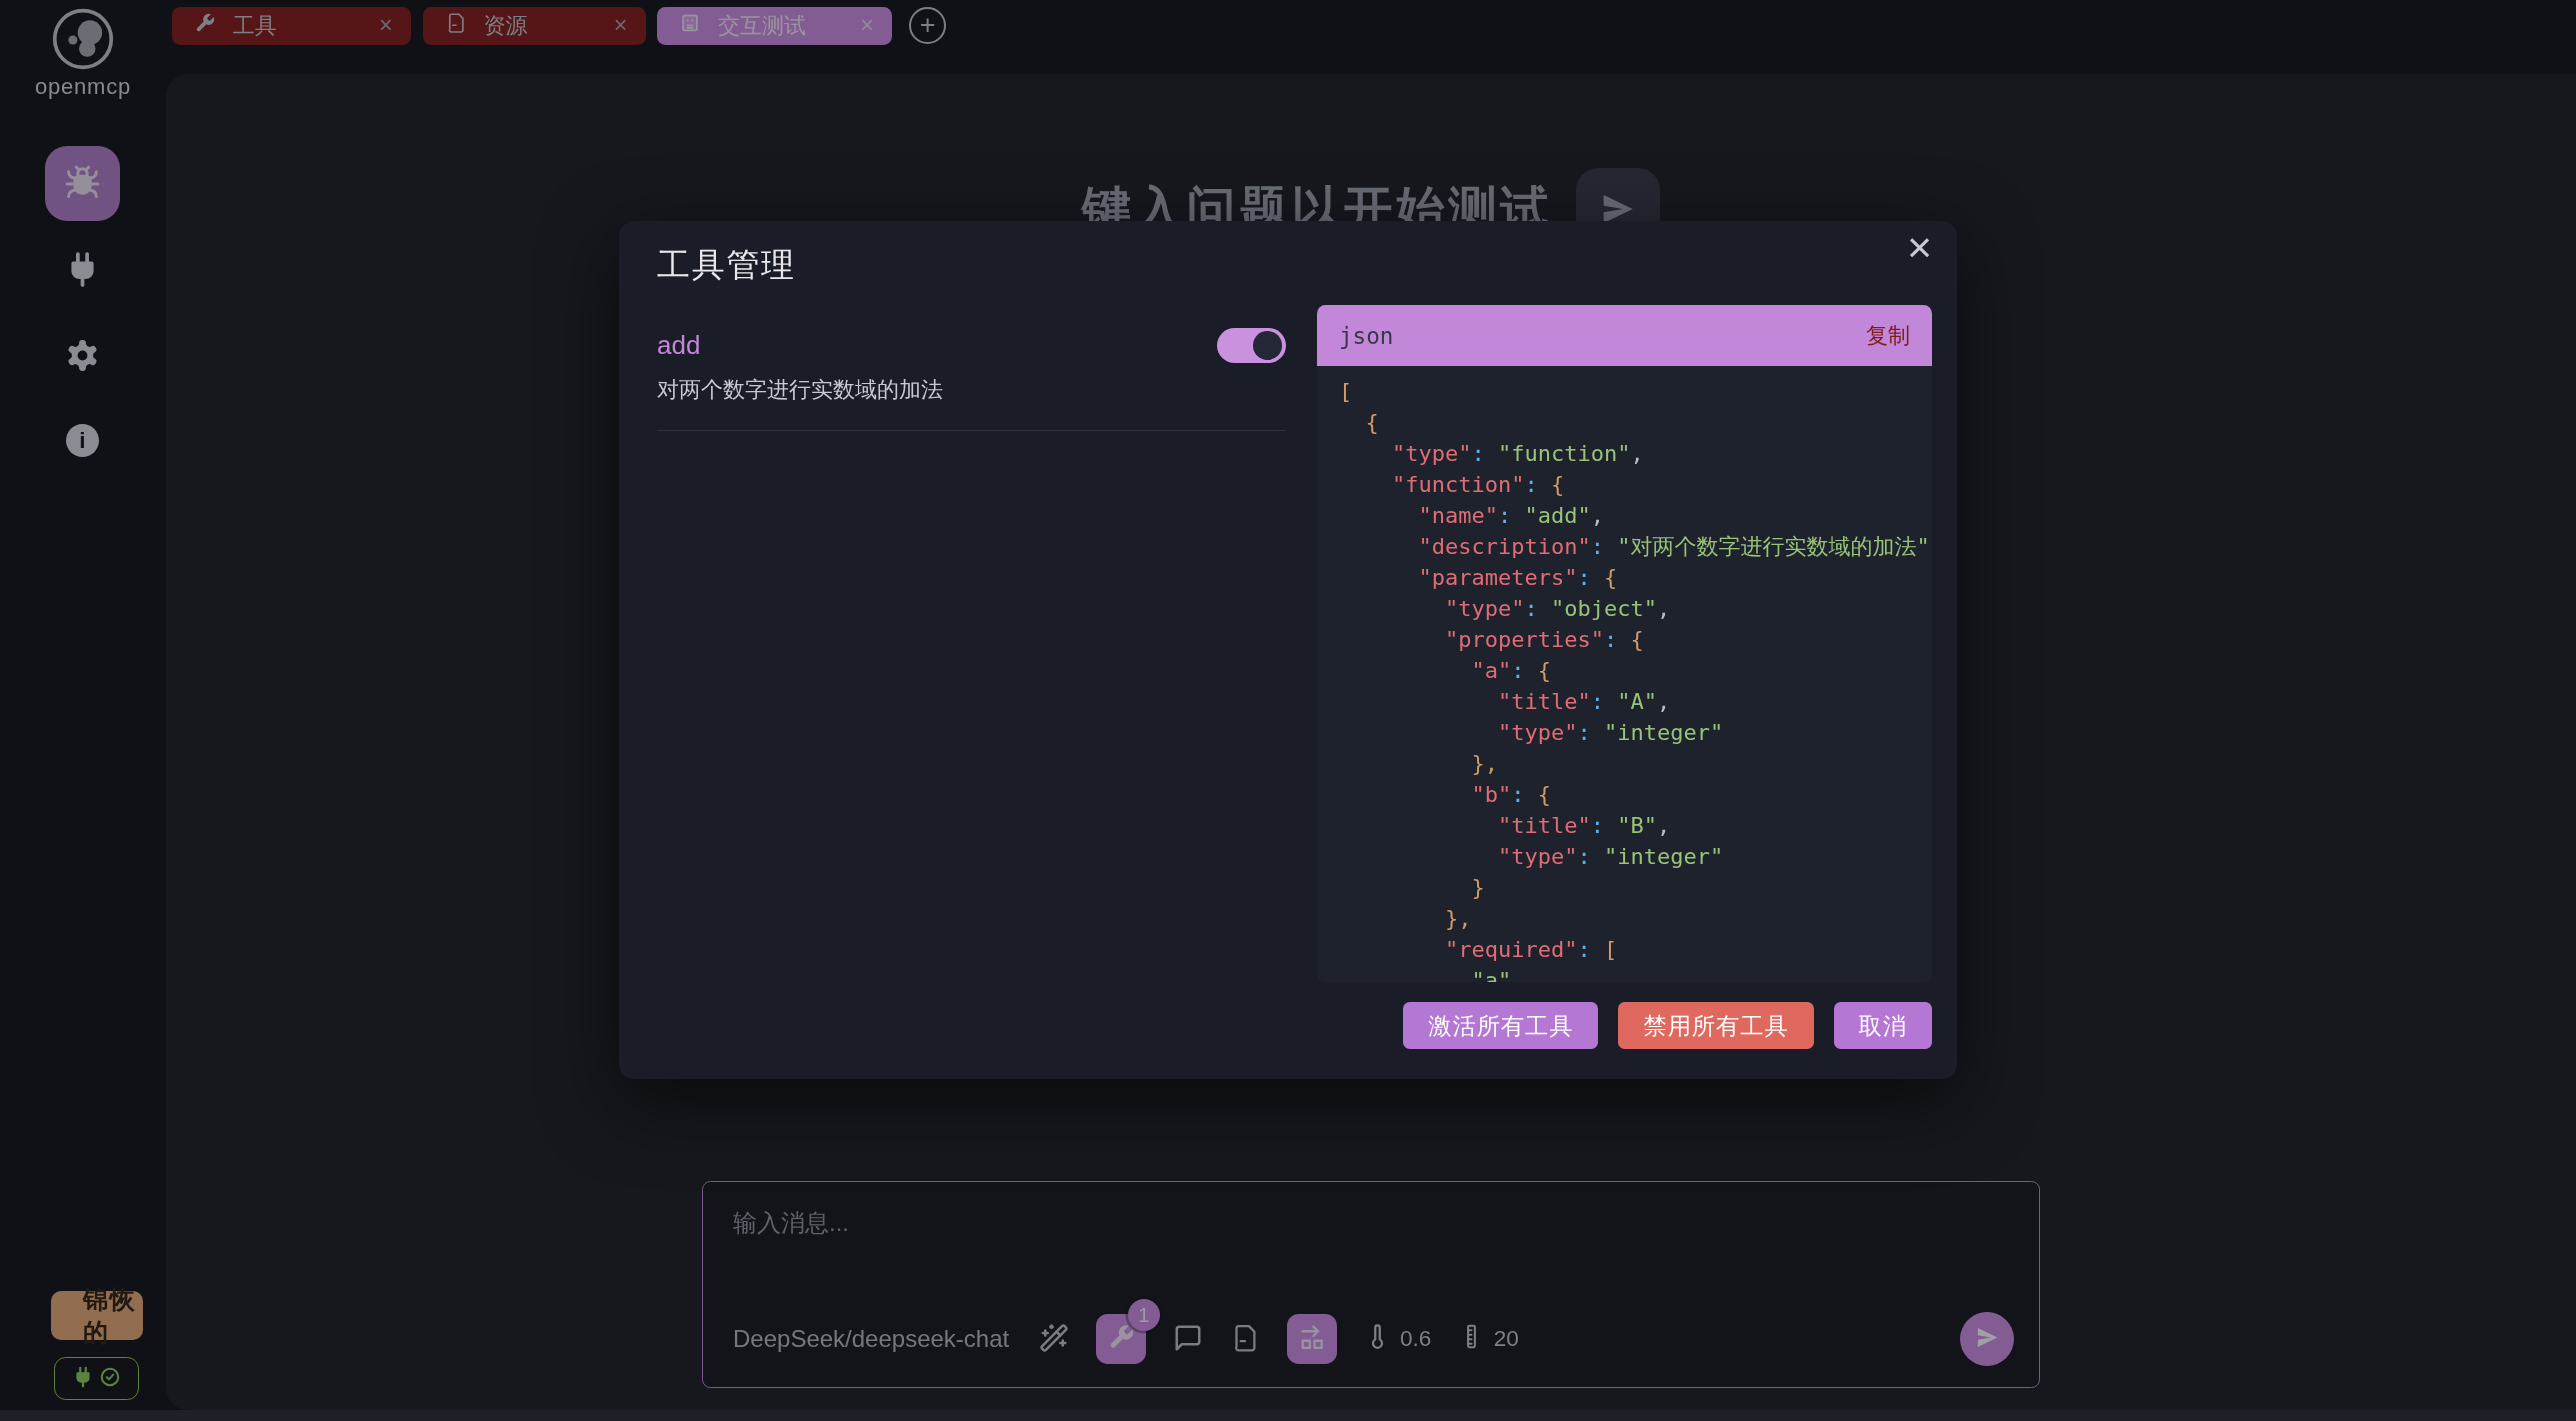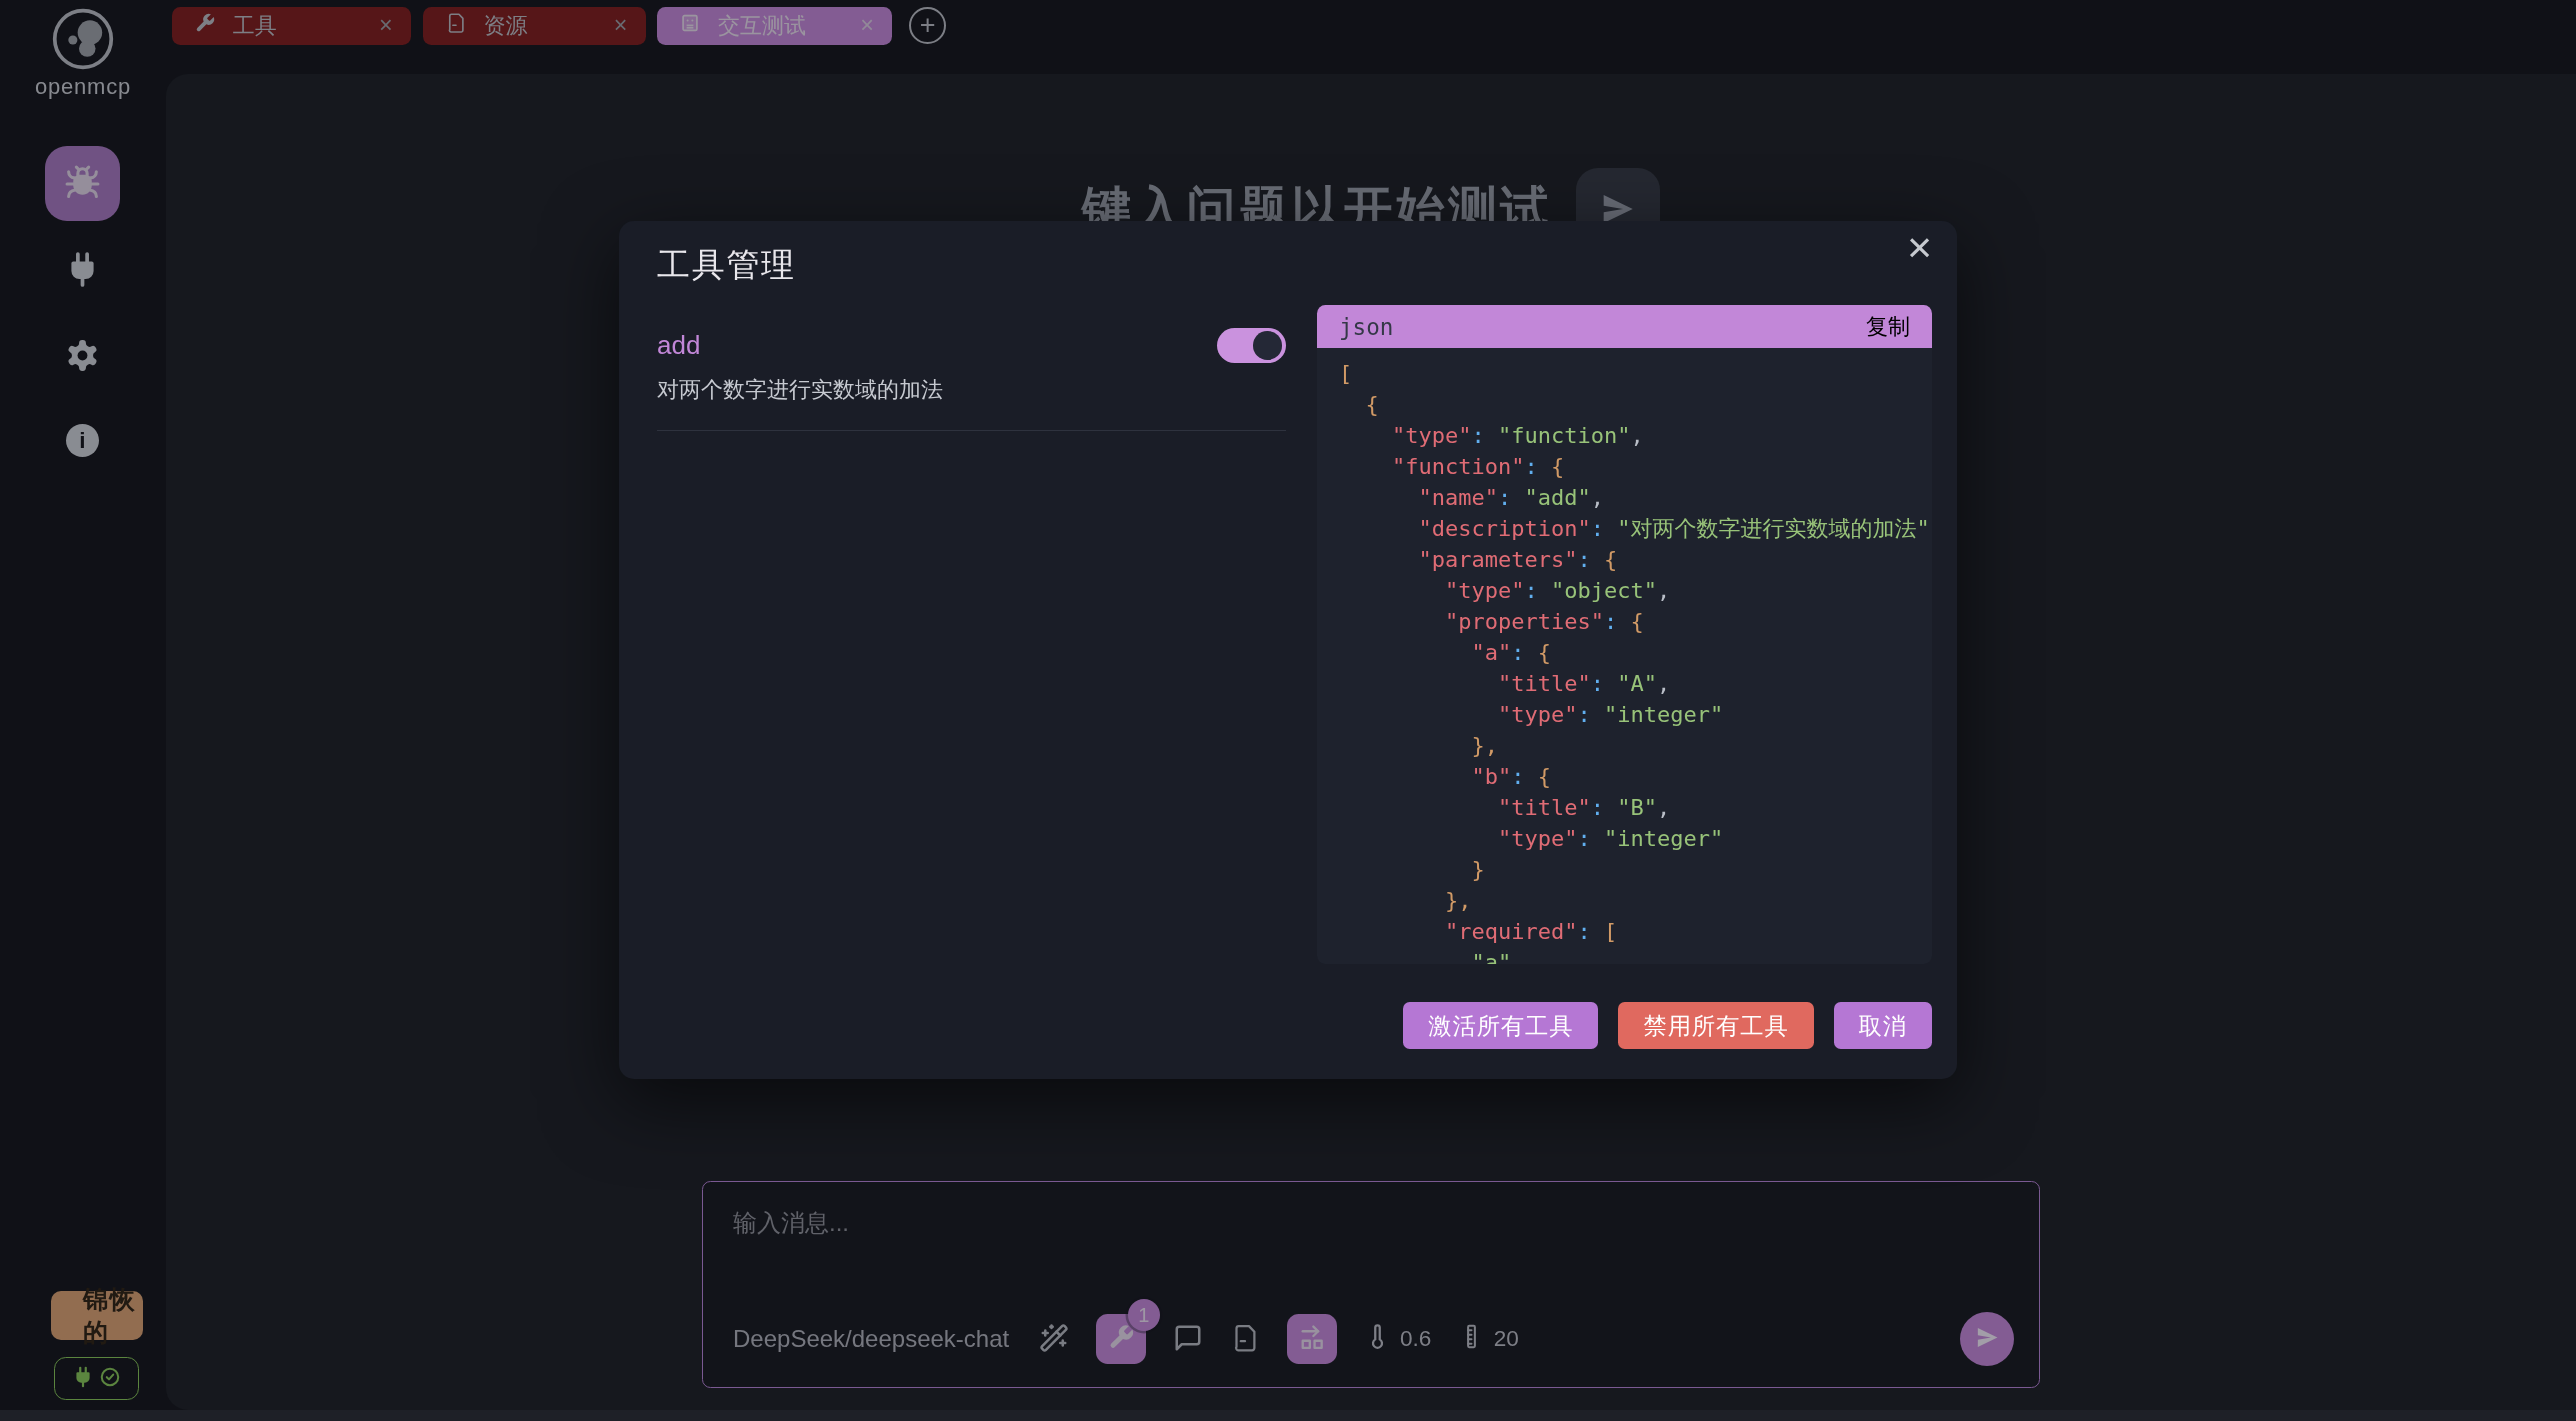--- a/index.html
+++ b/index.html
@@ -62,23 +62,23 @@
   .tool-col { position:absolute; left:38px; top:107px; width:629px; }
   .tool-row { display:flex; align-items:center; justify-content:space-between; }
   .tool-name { font-size:26px; font-weight:400; color:#c287d8; }
   .toggle { position:relative; width:69px; height:35px; border-radius:17.6px; background:#ca92de; cursor:pointer; flex:none; }
   .toggle .knob { position:absolute; top:3.3px; width:28.4px; height:28.4px; border-radius:50%; background:#242836; }
   .toggle.on .knob { right:4.2px; }
   .tool-desc { margin-top:11.7px; font-size:22px; color:#c6c9d0; }
   .tool-divider { margin-top:25px; border-bottom:0.8px solid #2e323e; }
 
   .code-panel { position:absolute; left:698px; top:84px; width:615px; }
-  .code-header { height:43px; border-radius:8.4px 8.4px 0 0; background:#c287d8; display:flex; align-items:center; justify-content:space-between; padding:12px 22px; }
+  .code-header { height:61px; border-radius:8.4px 8.4px 0 0; background:#c287d8; display:flex; align-items:center; justify-content:space-between; padding:12px 22px; }
   .code-lang { font-family:"DejaVu Sans Mono", monospace; font-size:22.6px; color:#343847; }
-  .copy-btn { background:none; border:none; font-size:22px; color:#000000; cursor:pointer; }
+  .copy-btn { background:none; border:none; font-size:22px; color:#7f1d1d; cursor:pointer; }
   .code-body { height:616px; background:#1e222d; border-radius:0 0 8.4px 8.4px; overflow:hidden; }
   .code-body pre { margin:0; padding:10px 22px; font-family:"DejaVu Sans Mono", monospace; font-size:22px; line-height:31px; white-space:pre; }
   .tk-p { color:#d19a66; } .tk-k { color:#e06c75; } .tk-c { color:#61afef; }
   .tk-s { color:#98c379; } .tk-w { color:#b9bec7; }
 
   .modal-actions { position:absolute; right:25px; bottom:30px; display:flex; gap:20px; }
   .btn { height:47px; padding:0 25px; border:none; border-radius:6.7px; font-size:23.4px; color:#ffffff; cursor:pointer; letter-spacing:0.8px; }
   .btn-purple { background:#b577d4; }
   .btn-red { background:#e0695f; }
 </style>

